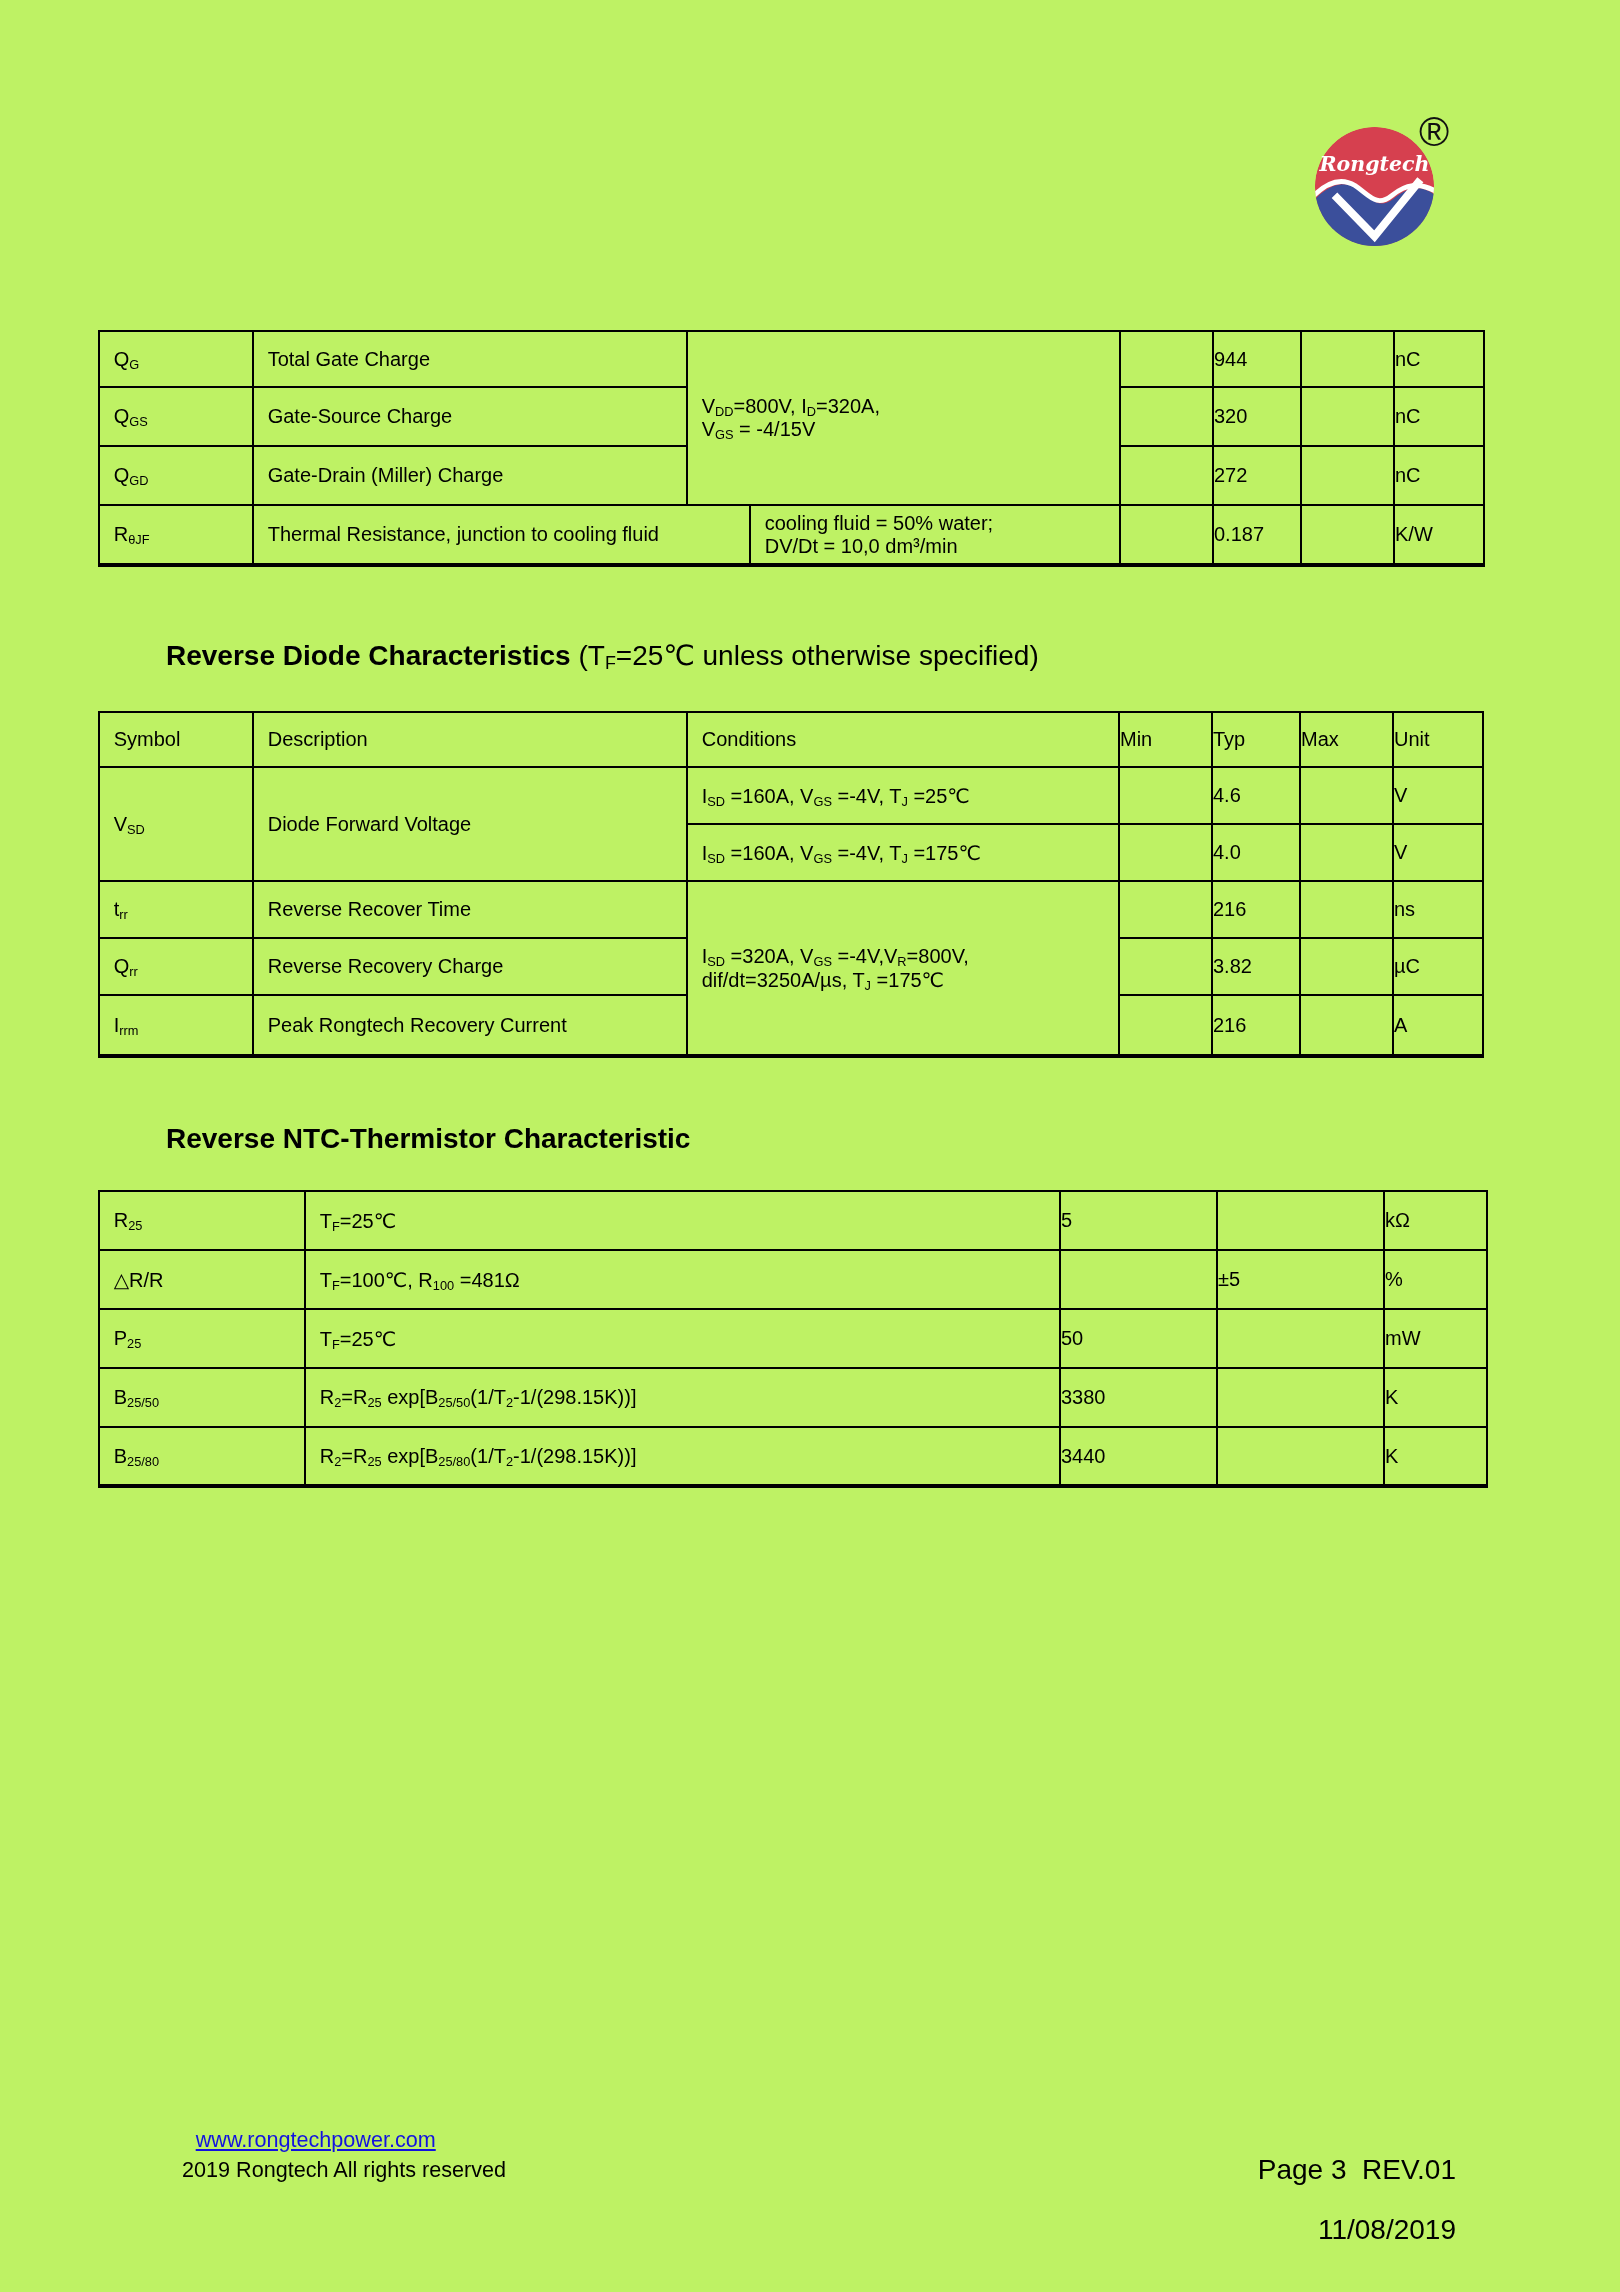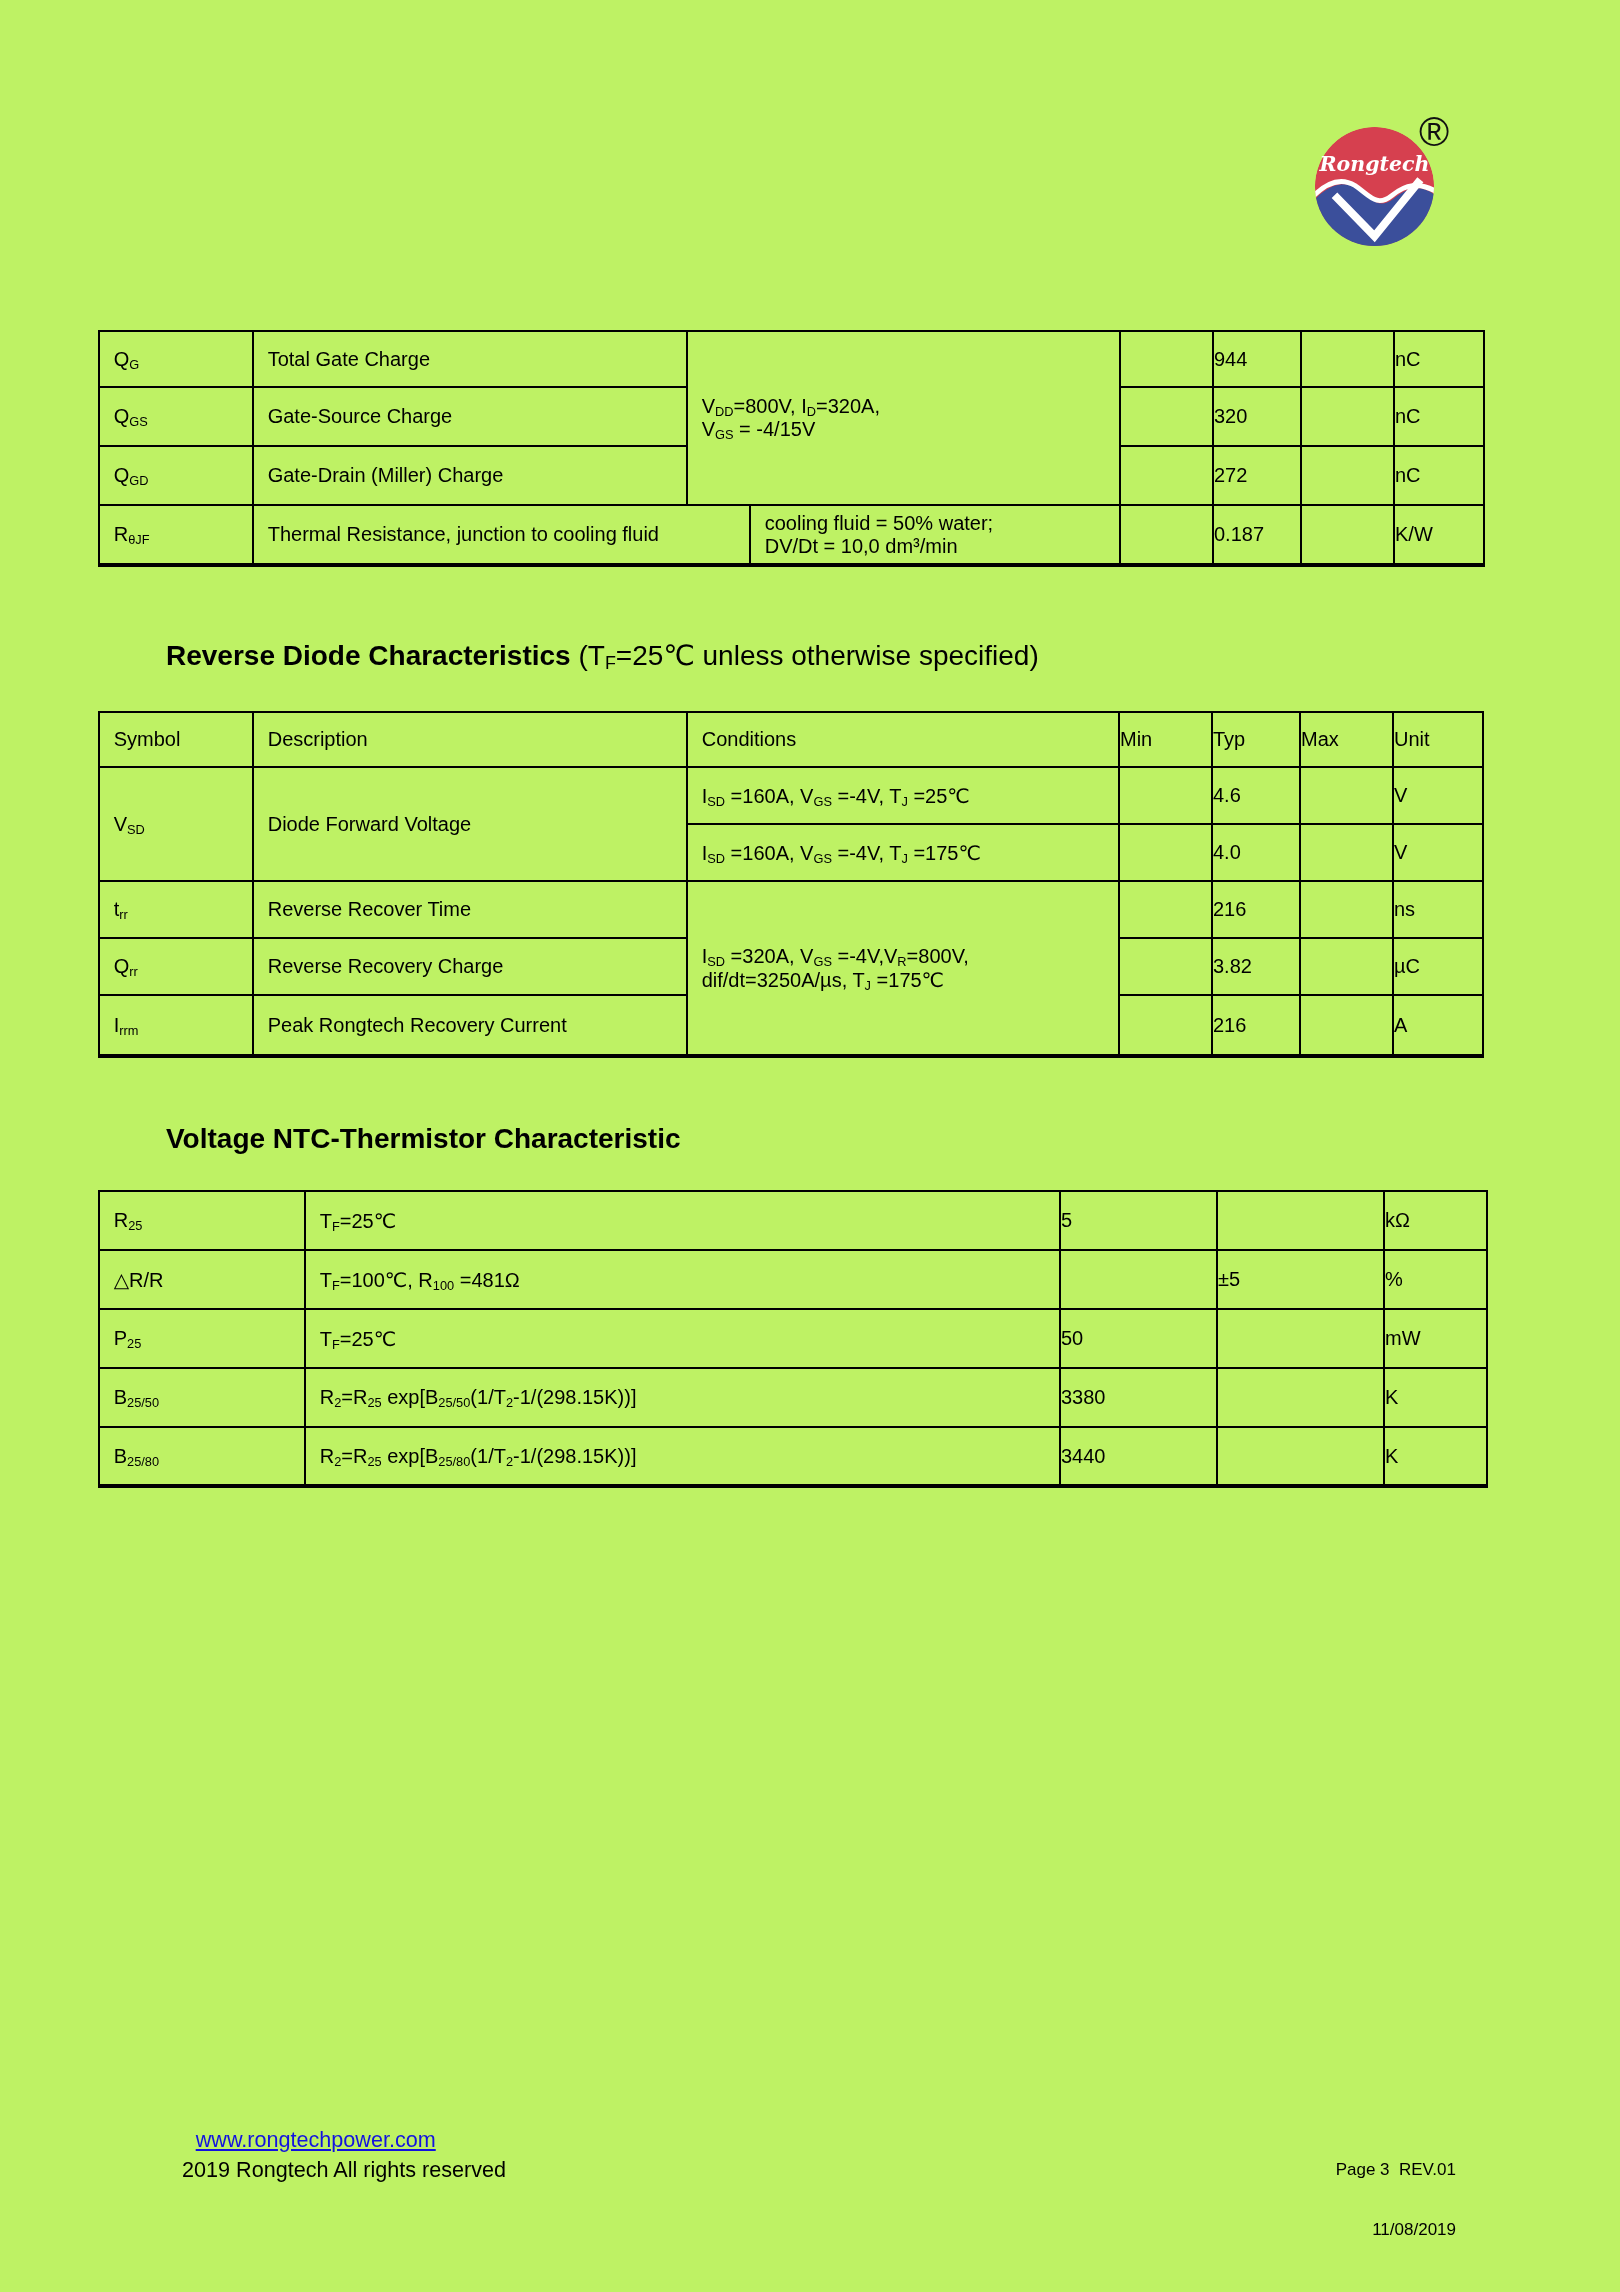--- a/index.html
+++ b/index.html
@@ -33,21 +33,21 @@
     vertical-align:middle;
     overflow:hidden;
     padding:0;
   }
   .dtable td.left{text-align:left;padding-left:13.7px;padding-right:5.9px;}
   .dtable td.center{text-align:left;}
   sub{font-size:0.64em;line-height:0;vertical-align:-0.22em;letter-spacing:0;}
   
   .footer-left{position:absolute;left:182px;top:2125px;font-size:21.6px;line-height:30px;}
   .footer-left a{color:#1212e0;text-decoration:underline;margin-left:13.7px;}
-  .footer-right{position:absolute;right:164px;top:2125px;font-size:17px;line-height:30px;text-align:right;white-space:pre;}
+  .footer-right{position:absolute;right:164px;top:2125px;font-size:28px;line-height:30px;text-align:right;white-space:pre;}
 </style>
 </head>
 <body>
 
 <div class="page">
 
   <div class="logo-wrap">
     <svg class="logo-svg" width="123" height="123" viewBox="0 0 126 126">
       <defs>
           <clipPath id="lc">
@@ -175,21 +175,21 @@
       <td class="left">I<sub>rrm</sub></td>
       <td class="left">Peak Rongtech Recovery Current</td>
       <td class="center"></td>
       <td class="center">216</td>
       <td class="center"></td>
       <td class="center">A</td>
     </tr>
   </tbody>
     </table>
 
-  <h2 class="sec-heading" style="top:1119px;">Voltage NTC-Thermistor Characteristic</h2>
+  <h2 class="sec-heading" style="top:1119px;">Reverse NTC-Thermistor Characteristic</h2>
 
   <table class="dtable" style="top:1190px;">
     <colgroup>
       <col style="width:206px">
         <col style="width:755px">
         <col style="width:157px">
         <col style="width:167px">
         <col style="width:103px">
     </colgroup>
     <tbody>

